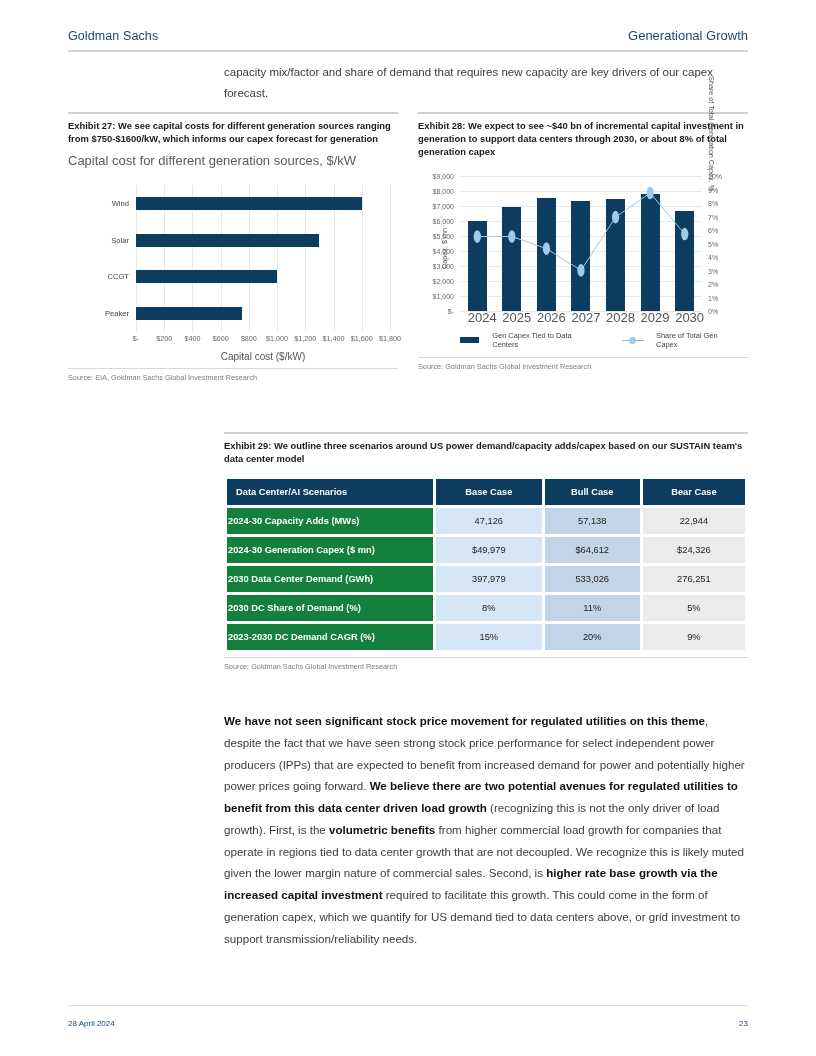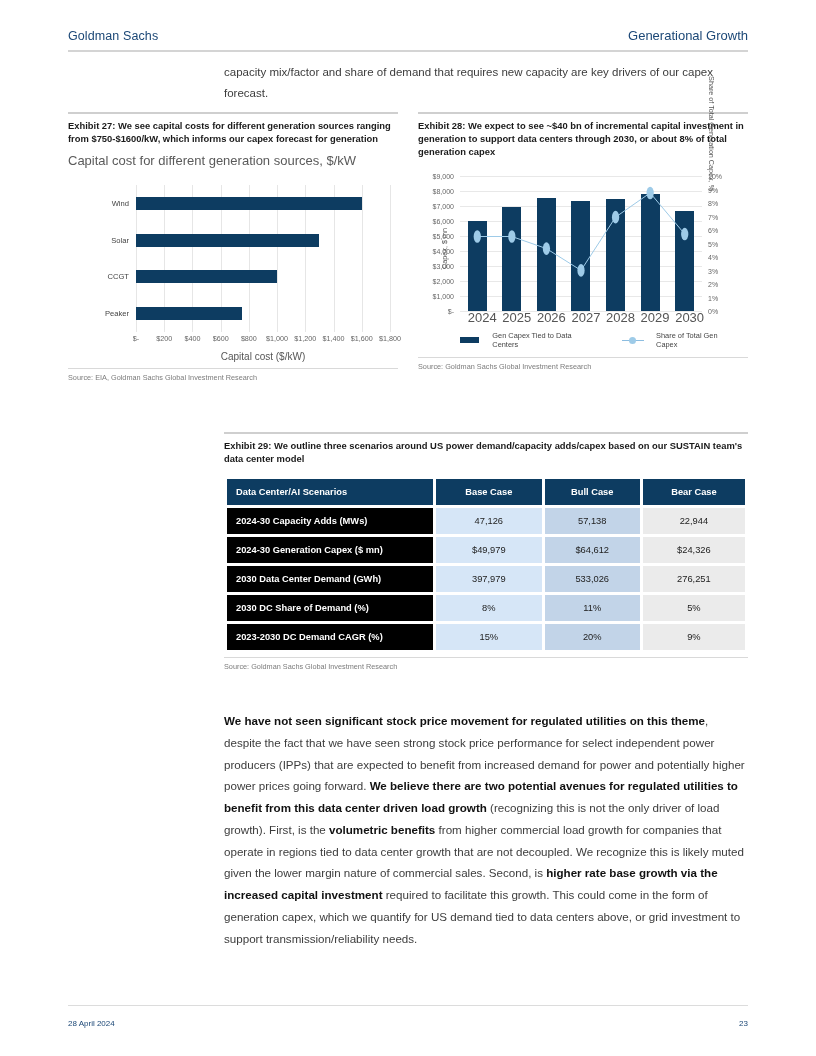--- a/index.html
+++ b/index.html
@@ -90,22 +90,22 @@
   .lg-line::after { content: ""; position: absolute; top: 0.5px; left: 7px; width: 7px;
                     height: 7px; border-radius: 50%; background: #9ecbe8; }
 
   
   .ex29 { position: absolute; left: 224px; top: 432px; width: 524px; }
   .ex29 .ex-hdr-rule { height: 2px; background: #cfcfcf; margin-bottom: 6px; }
   .tbl { width: 100%; border-collapse: separate; border-spacing: 3px 3px; margin-top: 10px; }
   .tbl td { height: 26px; font-size: 9.3px; text-align: center; }
   .tbl .th { background: #0d3c61; color: #ffffff; font-weight: bold; }
   .tbl .th-left { text-align: left; padding-left: 9px; }
-  .tbl .rh { background: #000000; color: #ffffff; font-weight: bold;
-             text-align: left; padding-left: 9px; width: 206px; }
+  .tbl .rh { background: #15803d; color: #ffffff; font-weight: bold;
+             text-align: left; padding-left: 1px; width: 206px; }
   .tbl .base { background: #d6e6f7; color: #222; }
   .tbl .bull { background: #c2d4e8; color: #222; }
   .tbl .bear { background: #ebebeb; color: #222; }
 
   
   .body-copy {
     position: absolute; left: 224px; top: 710px; width: 524px;
     font-size: 11.6px; line-height: 1.88; color: #3c3c3c; text-align: left;
   }
   .body-copy b { color: #111; font-weight: bold; }

